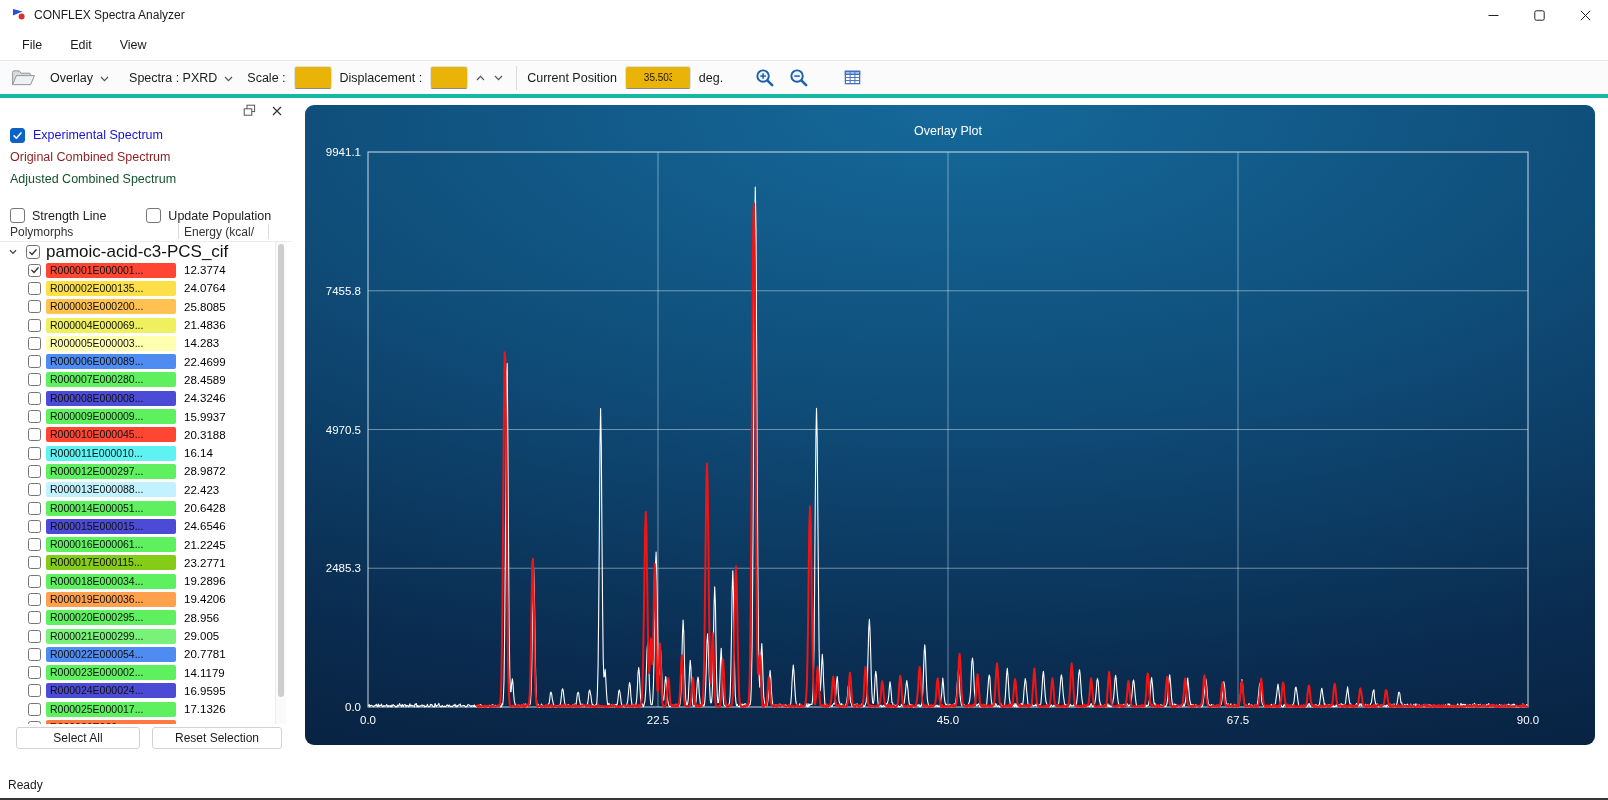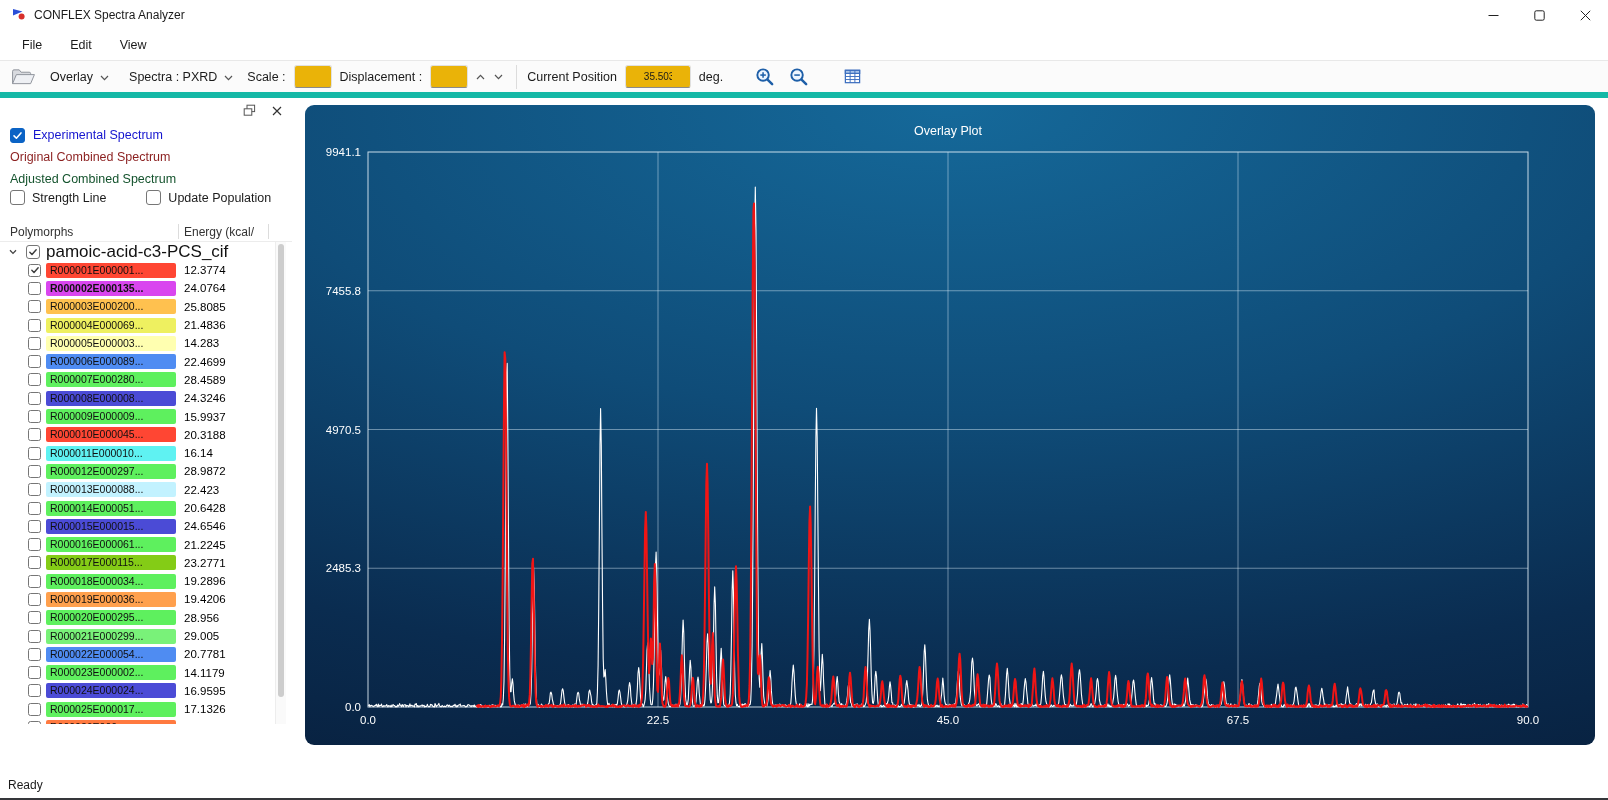--- a/index.html
+++ b/index.html
@@ -12,41 +12,41 @@
 .appicon{width:16px;height:16px;margin-right:8px;display:inline-flex}
 .apptitle{font-size:12px;color:#1b1b1b}
 .wincontrols{position:absolute;right:0;top:0;height:30px;display:flex}
 .winbtn{width:46px;height:30px;display:flex;align-items:center;justify-content:center}
 
 
 .menubar{position:absolute;top:30px;left:0;right:0;height:30px;display:flex;align-items:center;padding-left:8px;background:#fff}
 .mitem{font-size:12.5px;color:#1b1b1b;padding:5px 14px;border-radius:4px}
 
 
-.toolbar{position:absolute;top:60px;left:0;right:0;height:38px;border-top:1px solid #e8e8e8;border-bottom:6px solid #14b8a6;background:#fbfbfb;display:flex;align-items:center;padding:0 10px;gap:8px}
+.toolbar{position:absolute;top:60px;left:0;right:0;height:38px;border-top:1px solid #e8e8e8;border-bottom:4px solid #14b8a6;background:#fbfbfb;display:flex;align-items:center;padding:0 10px;gap:8px}
 .toolbtn{height:26px;min-width:26px;display:flex;align-items:center;justify-content:center;border-radius:4px}
 .dd{display:flex;align-items:center;gap:7px;padding:4px 6px;font-size:12.5px;color:#1b1b1b}
 .tlabel{font-size:12.5px;color:#1b1b1b;white-space:nowrap}
 .tinput{height:23px;border:1px solid #e0e0e0;border-bottom:1.5px solid #8a8a8a;border-radius:3px;font-size:10px;font-family:inherit;padding:0 18px;color:#1b1b1b;background:#eab308}
 .w36{width:38px}.w30{width:32px}.w66{width:66px}
 .spin{display:flex;align-items:center;gap:2px;margin-left:-4px}
 .spinbtn{width:16px;height:18px;display:flex;align-items:center;justify-content:center}
 .vsep{width:1px;height:24px;background:#dcdcdc;margin:0 2px}
 .gap12{width:12px}
 
 
 .dock{position:absolute;left:0;top:98px;width:292px;height:674px;background:#fff}
 .dockicons{position:absolute;top:5px;right:8px;display:flex;gap:12px;align-items:center}
 .dicon{width:15px;height:15px;display:flex;align-items:center;justify-content:center}
 .legend{position:absolute;top:26px;left:10px;right:8px}
 .legend-row{height:22px;display:flex;align-items:center;gap:8px}
 .legend-label{font-size:12.5px}
 .cb{width:15px;height:15px;border:1px solid #767676;border-radius:3px;background:#fff;display:inline-flex;align-items:center;justify-content:center;flex:0 0 auto}
 .cb-on{background:#0b63c5;border-color:#0b63c5}
-.options{position:absolute;top:92px;left:10px;right:8px;display:flex;align-items:center}
+.options{position:absolute;top:110px;left:10px;right:8px;display:flex;align-items:center}
 .opt{display:flex;align-items:center;gap:7px;font-size:12.5px;color:#1b1b1b}
 .opt + .opt{margin-left:40px}
 
 .ptable{position:absolute;top:124px;left:0;right:0;height:502px}
 .phead{height:20px;position:relative;border-bottom:1px solid #ececec;font-size:12px;color:#333}
 .ph1{position:absolute;left:10px;top:3px}
 .ph2{position:absolute;left:184px;top:3px;white-space:nowrap;overflow:hidden;max-width:84px}
 .phead::after{content:"";position:absolute;left:178px;top:2px;bottom:2px;width:1px;background:#dcdcdc}
 .phead::before{content:"";position:absolute;left:268px;top:2px;bottom:2px;width:1px;background:#dcdcdc}
 .pview{position:absolute;top:20px;left:0;right:22px;height:482px;overflow:hidden}
@@ -251,21 +251,21 @@
               <span class="cb">
                 <svg width="10" height="10" viewBox="0 0 12 12">
                   <path d="M2.2 6.4 L4.8 9 L9.8 3.2" fill="none" stroke="#3c3c3c" stroke-width="1.7" stroke-linecap="round" stroke-linejoin="round"></path>
                 </svg>
               </span>
               <span class="chip" style="background: rgb(255, 70, 51);">R000001E000001...</span>
               <span class="energy">12.3774</span>
             </div>
             <div class="prow">
               <span class="cb"></span>
-              <span class="chip" style="background: #d946ef; font-weight: bold;">R000002E000135...</span>
+              <span class="chip" style="background: #fde047;">R000002E000135...</span>
               <span class="energy">24.0764</span>
             </div>
             <div class="prow">
               <span class="cb"></span>
               <span class="chip" style="background: rgb(255, 193, 79);">R000003E000200...</span>
               <span class="energy">25.8085</span>
             </div>
             <div class="prow">
               <span class="cb"></span>
               <span class="chip" style="background: rgb(238, 240, 96);">R000004E000069...</span>
@@ -381,20 +381,24 @@
               <span class="chip" style="background: rgb(255, 122, 64);">R000026E000...</span>
               <span class="energy"></span>
             </div>
           </div>
       </div>
       <div class="scrollbar">
         <div class="thumb"></div>
       </div>
     </div>
 
+    <div class="dockbtns">
+      <button class="dbtn">Select All</button>
+      <button class="dbtn">Reset Selection</button>
+    </div>
   </div>
 
   <div class="plot">
     <svg id="chart-svg" width="1290" height="640">
         <line class="grid" x1="353" y1="47" x2="353" y2="602"></line>
         <line class="grid" x1="643" y1="47" x2="643" y2="602"></line>
         <line class="grid" x1="933" y1="47" x2="933" y2="602"></line>
         <line class="grid" x1="63" y1="463.2486042792045" x2="1223" y2="463.2486042792045"></line>
         <line class="grid" x1="63" y1="324.50279144159094" x2="1223" y2="324.50279144159094"></line>
         <line class="grid" x1="63" y1="185.75139572079547" x2="1223" y2="185.75139572079547"></line>

